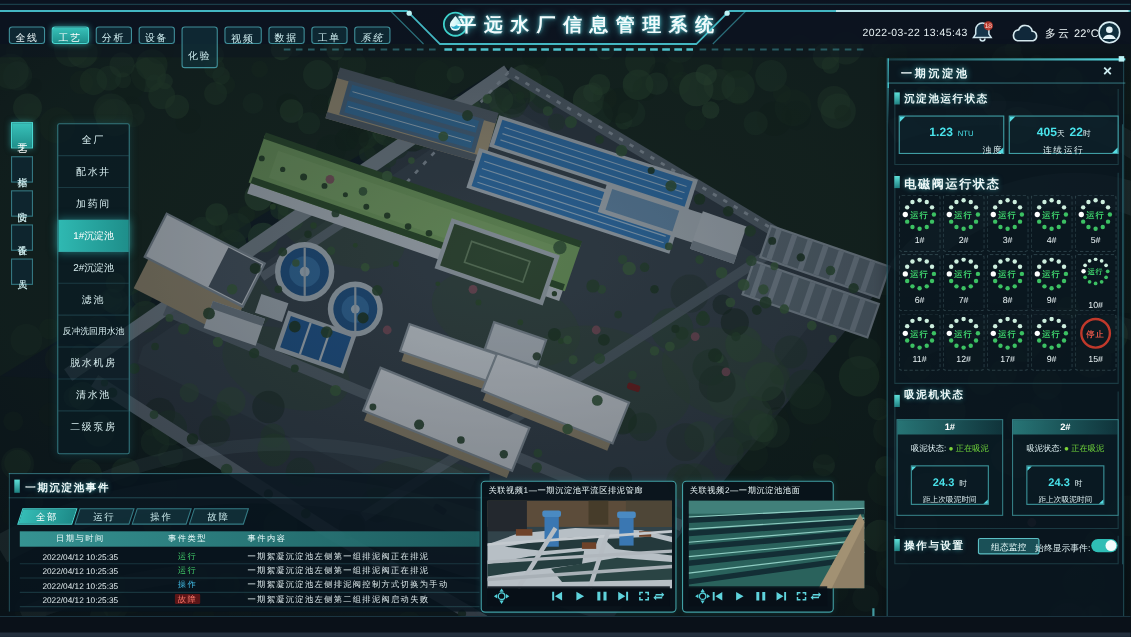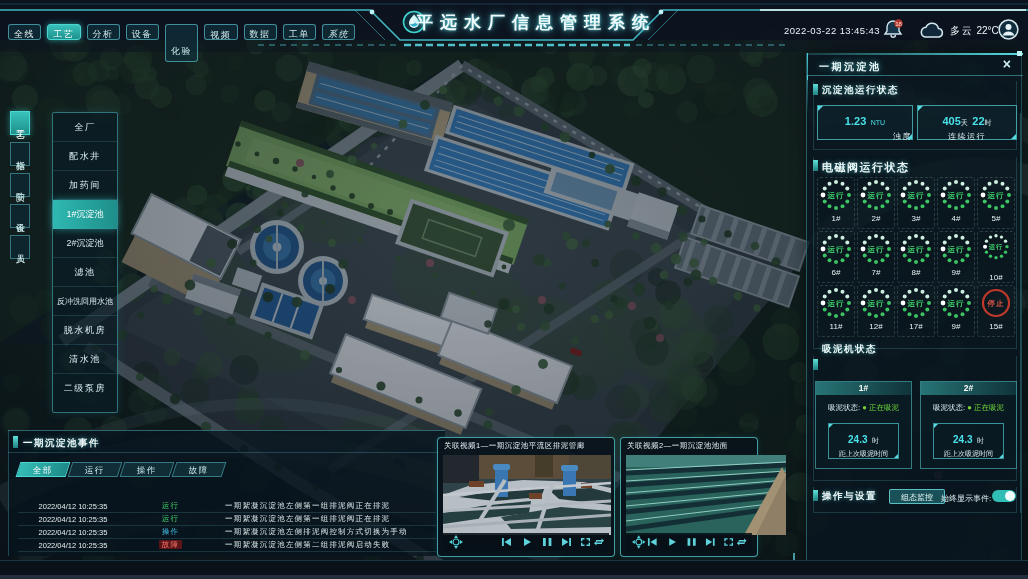--- a/index.html
+++ b/index.html
@@ -1133,21 +1133,21 @@
 <div style="width:38px;height:52px;border:1px dashed rgba(150,200,205,.22);border-radius:3px;display:flex;flex-direction:column;align-items:center;">
           <svg width="36" height="32" viewBox="0 0 36 32" style="margin-top:2px">
             <circle cx="18" cy="15" r="13" fill="none" stroke="#c0392b" stroke-width="2.2"></circle>
             <text x="18" y="18" font-size="7.5" fill="#e05548" text-anchor="middle" font-weight="bold" letter-spacing="1">停止</text>
           </svg>
           <div style="font-size:8px;color:#e8f2f4;margin-top:2px;">15#</div>
         </div>
   </div>
 
   <div class="abs" style="left:6px;top:306px;width:5px;height:11px;background:linear-gradient(180deg,#5ee2da,#1e7f80);"></div>
-  <div class="abs" style="left:15px;top:290px;font-size:9.5px;font-weight:bold;color:#eef8f8;letter-spacing:1.5px;text-shadow:0 0 5px rgba(70,210,220,.6);">吸泥机状态</div>
+  <div class="abs" style="left:15px;top:300px;font-size:9.5px;font-weight:bold;color:#eef8f8;letter-spacing:1.5px;text-shadow:0 0 5px rgba(70,210,220,.6);">吸泥机状态</div>
   <div class="abs" style="left:6px;top:303px;width:204px;height:125px;border:1px solid rgba(80,170,180,.25);border-top:none;"></div>
 
   <div class="abs" style="left:8px;top:328px;width:97px;height:88px;border:1px solid rgba(80,190,195,.6);background:rgba(12,32,40,.45);">
     <div style="height:13px;line-height:13px;text-align:center;font-size:8.5px;font-weight:bold;color:#fff;background:linear-gradient(90deg,rgba(62,190,185,.55),rgba(30,110,115,.3));">1#</div>
     <div style="margin-top:8px;text-align:center;font-size:7.5px;color:#dceef0;white-space:nowrap;">吸泥状态<span style="color:#dceef0">:</span> <span style="color:#7cd438;">●</span> <span style="color:#6fd43a;">正在吸泥</span></div>
     <div class="abs" style="left:12px;top:41px;width:71px;height:36px;border:1px solid rgba(80,200,205,.7);">
       <div class="abs" style="left:0;top:0;width:0;height:0;border-top:4px solid #56dbe2;border-right:4px solid transparent;"></div>
       <div class="abs" style="right:0;bottom:0;width:0;height:0;border-bottom:4px solid #56dbe2;border-left:4px solid transparent;"></div>
       <div style="text-align:center;margin-top:5px;"><span style="font-size:10px;font-weight:bold;color:#49e2ea;">24.3</span> <span style="font-size:7px;color:#dceef0;">时</span></div>
       <div style="text-align:center;font-size:7px;color:#dceef0;margin-top:2px;white-space:nowrap;">距上次吸泥时间</div>
@@ -1194,20 +1194,25 @@
 
     <div style="width:50px;height:15px;line-height:15px;text-align:center;color:#cfeef0;font-size:8.5px;background:rgba(20,55,66,.7);transform:skewX(-18deg);border:1px solid rgba(90,200,210,.5);"><span style="display:inline-block;transform:skewX(18deg);" class="cjk2">运行</span></div>
     <div style="width:2px;"></div>
 
     <div style="width:50px;height:15px;line-height:15px;text-align:center;color:#cfeef0;font-size:8.5px;background:rgba(20,55,66,.7);transform:skewX(-18deg);border:1px solid rgba(90,200,210,.5);"><span style="display:inline-block;transform:skewX(18deg);" class="cjk2">操作</span></div>
     <div style="width:2px;"></div>
 
     <div style="width:50px;height:15px;line-height:15px;text-align:center;color:#cfeef0;font-size:8.5px;background:rgba(20,55,66,.7);transform:skewX(-18deg);border:1px solid rgba(90,200,210,.5);"><span style="display:inline-block;transform:skewX(18deg);" class="cjk2">故障</span></div>
   </div>
 
+  <div class="abs" style="left:10px;top:53px;width:418px;height:14px;background:linear-gradient(90deg,rgba(58,160,158,.9),rgba(36,120,120,.7));display:flex;align-items:center;">
+    <div style="width:110px;text-align:center;font-size:7.5px;color:#eafafa;" class="cjk2">日期与时间</div>
+    <div style="width:85px;text-align:center;font-size:7.5px;color:#eafafa;" class="cjk2">事件类型</div>
+    <div style="padding-left:12px;font-size:7.5px;color:#eafafa;" class="cjk2">事件内容</div>
+  </div>
 
   <div class="abs" style="left:10px;top:70px;width:418px;height:13px;display:flex;align-items:center;border-bottom:1px solid rgba(70,150,160,.25);">
     <div style="width:110px;text-align:center;font-size:7.5px;color:#e4eef0;">2022/04/12 10:25:35</div>
     <div style="width:85px;text-align:center;font-size:7.5px;color:#43d06c;" class="cjk2">运行</div>
     <div style="padding-left:12px;font-size:7.5px;color:#dce8ea;letter-spacing:1.2px;white-space:nowrap;">一期絮凝沉淀池左侧第一组排泥阀正在排泥</div>
   </div>
 
   <div class="abs" style="left:10px;top:83px;width:418px;height:13px;display:flex;align-items:center;border-bottom:1px solid rgba(70,150,160,.25);">
     <div style="width:110px;text-align:center;font-size:7.5px;color:#e4eef0;">2022/04/12 10:25:35</div>
     <div style="width:85px;text-align:center;font-size:7.5px;color:#43d06c;" class="cjk2">运行</div>

